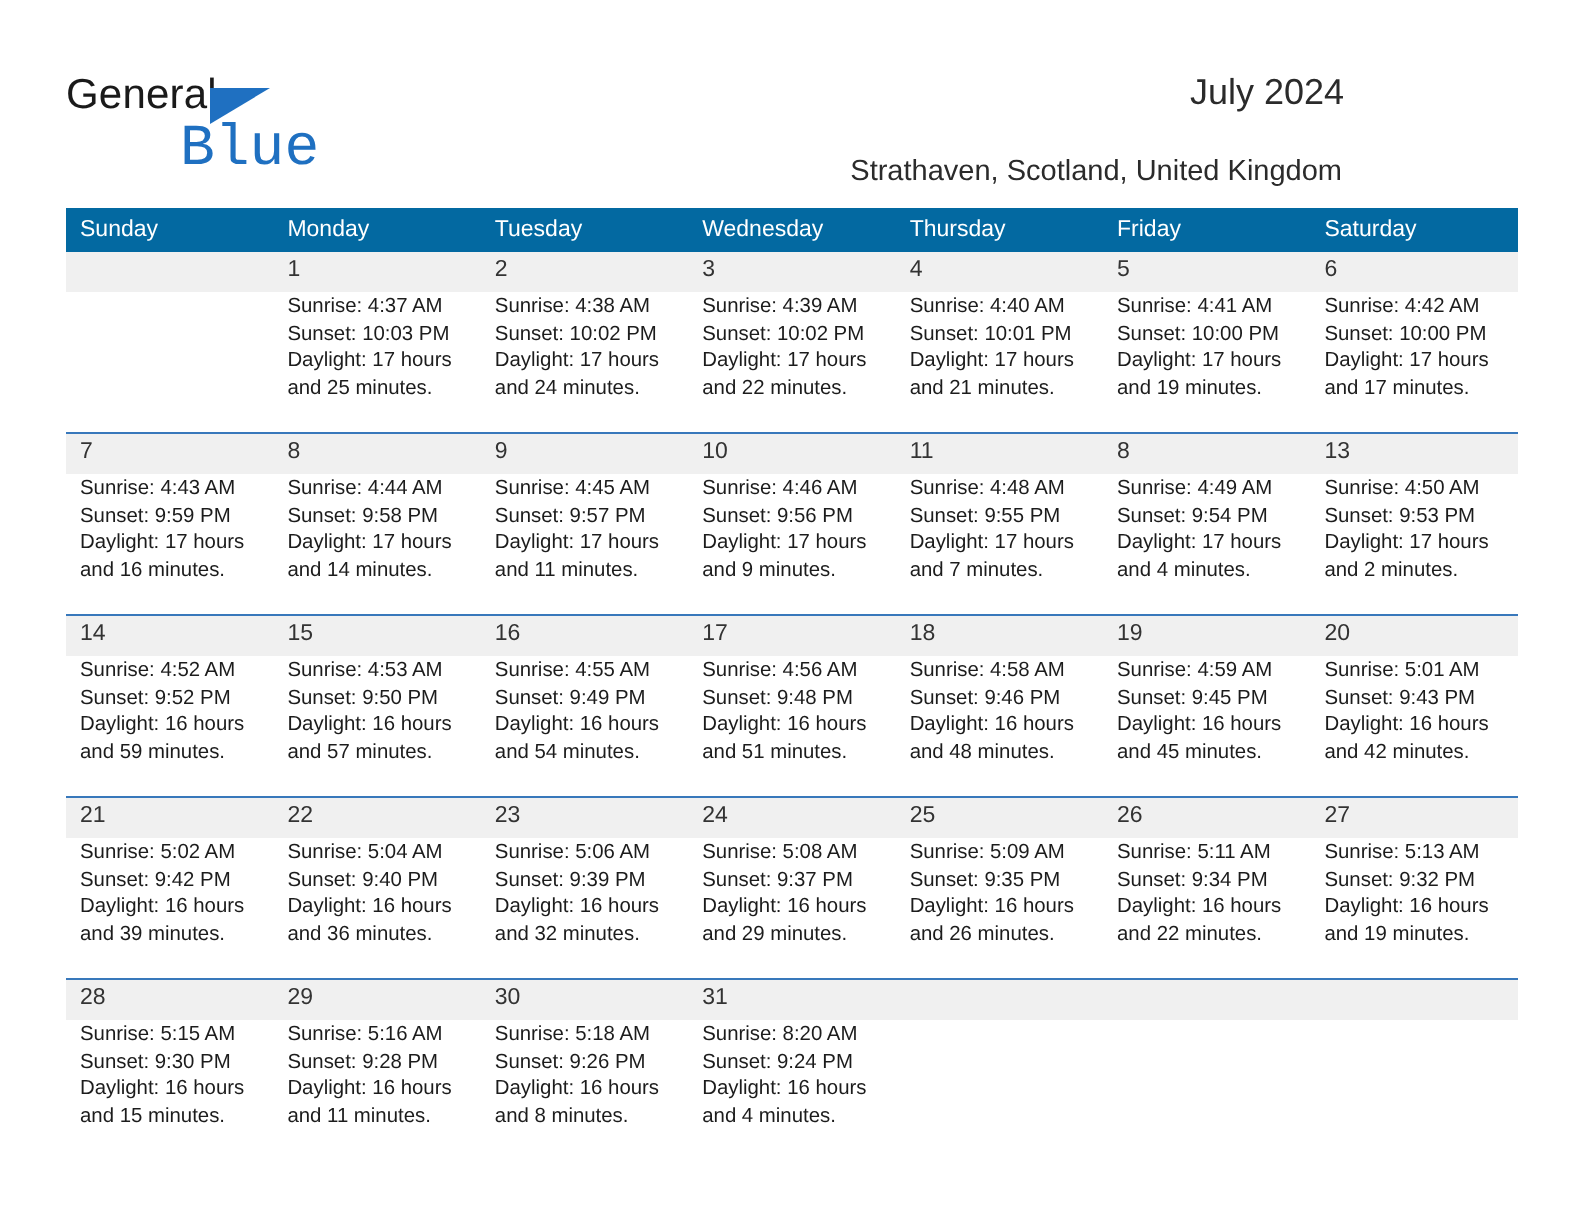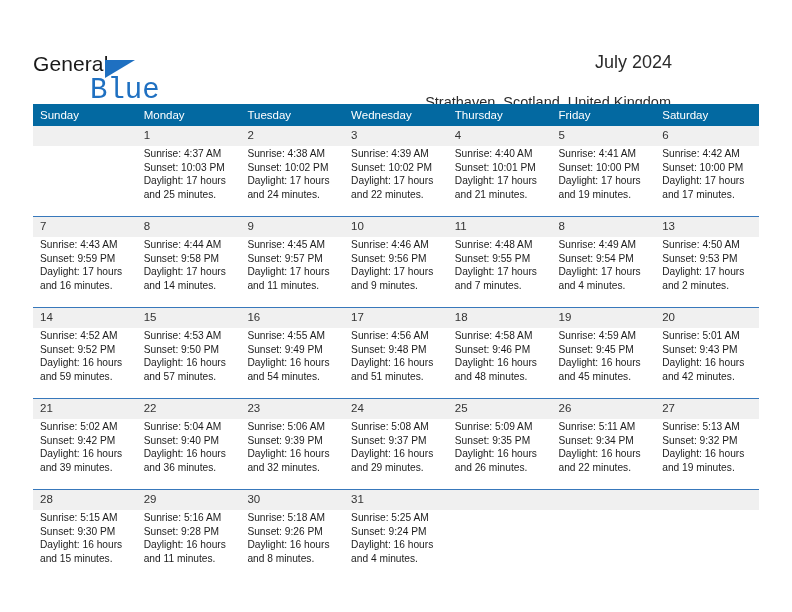--- a/index.html
+++ b/index.html
@@ -18,21 +18,21 @@
     position: relative;
     width: 792px;
     height: 612px;
     box-sizing: border-box;
   }
 
   
   .header {
     position: absolute;
     left: 0;
-    top: 16px;
+    top: 0;
     width: 708px;
     height: 98px;
   }
   .logo {
     position: absolute;
     left: 33px;
     top: 36px;
     width: 190px;
     height: 50px;
   }
@@ -454,21 +454,21 @@
               <div class="info">
                 <div>Sunrise: 5:18 AM</div>
                 <div>Sunset: 9:26 PM</div>
                 <div>Daylight: 16 hours</div>
                 <div>and 8 minutes.</div>
               </div>
             </td>
             <td>
               <div class="daynum">31</div>
               <div class="info">
-                <div>Sunrise: 5:25 AM</div>
+                <div>Sunrise: 8:20 AM</div>
                 <div>Sunset: 9:24 PM</div>
                 <div>Daylight: 16 hours</div>
                 <div>and 4 minutes.</div>
               </div>
             </td>
             <td>
               <div class="daynum empty"></div>
             </td>
             <td>
               <div class="daynum empty"></div>

